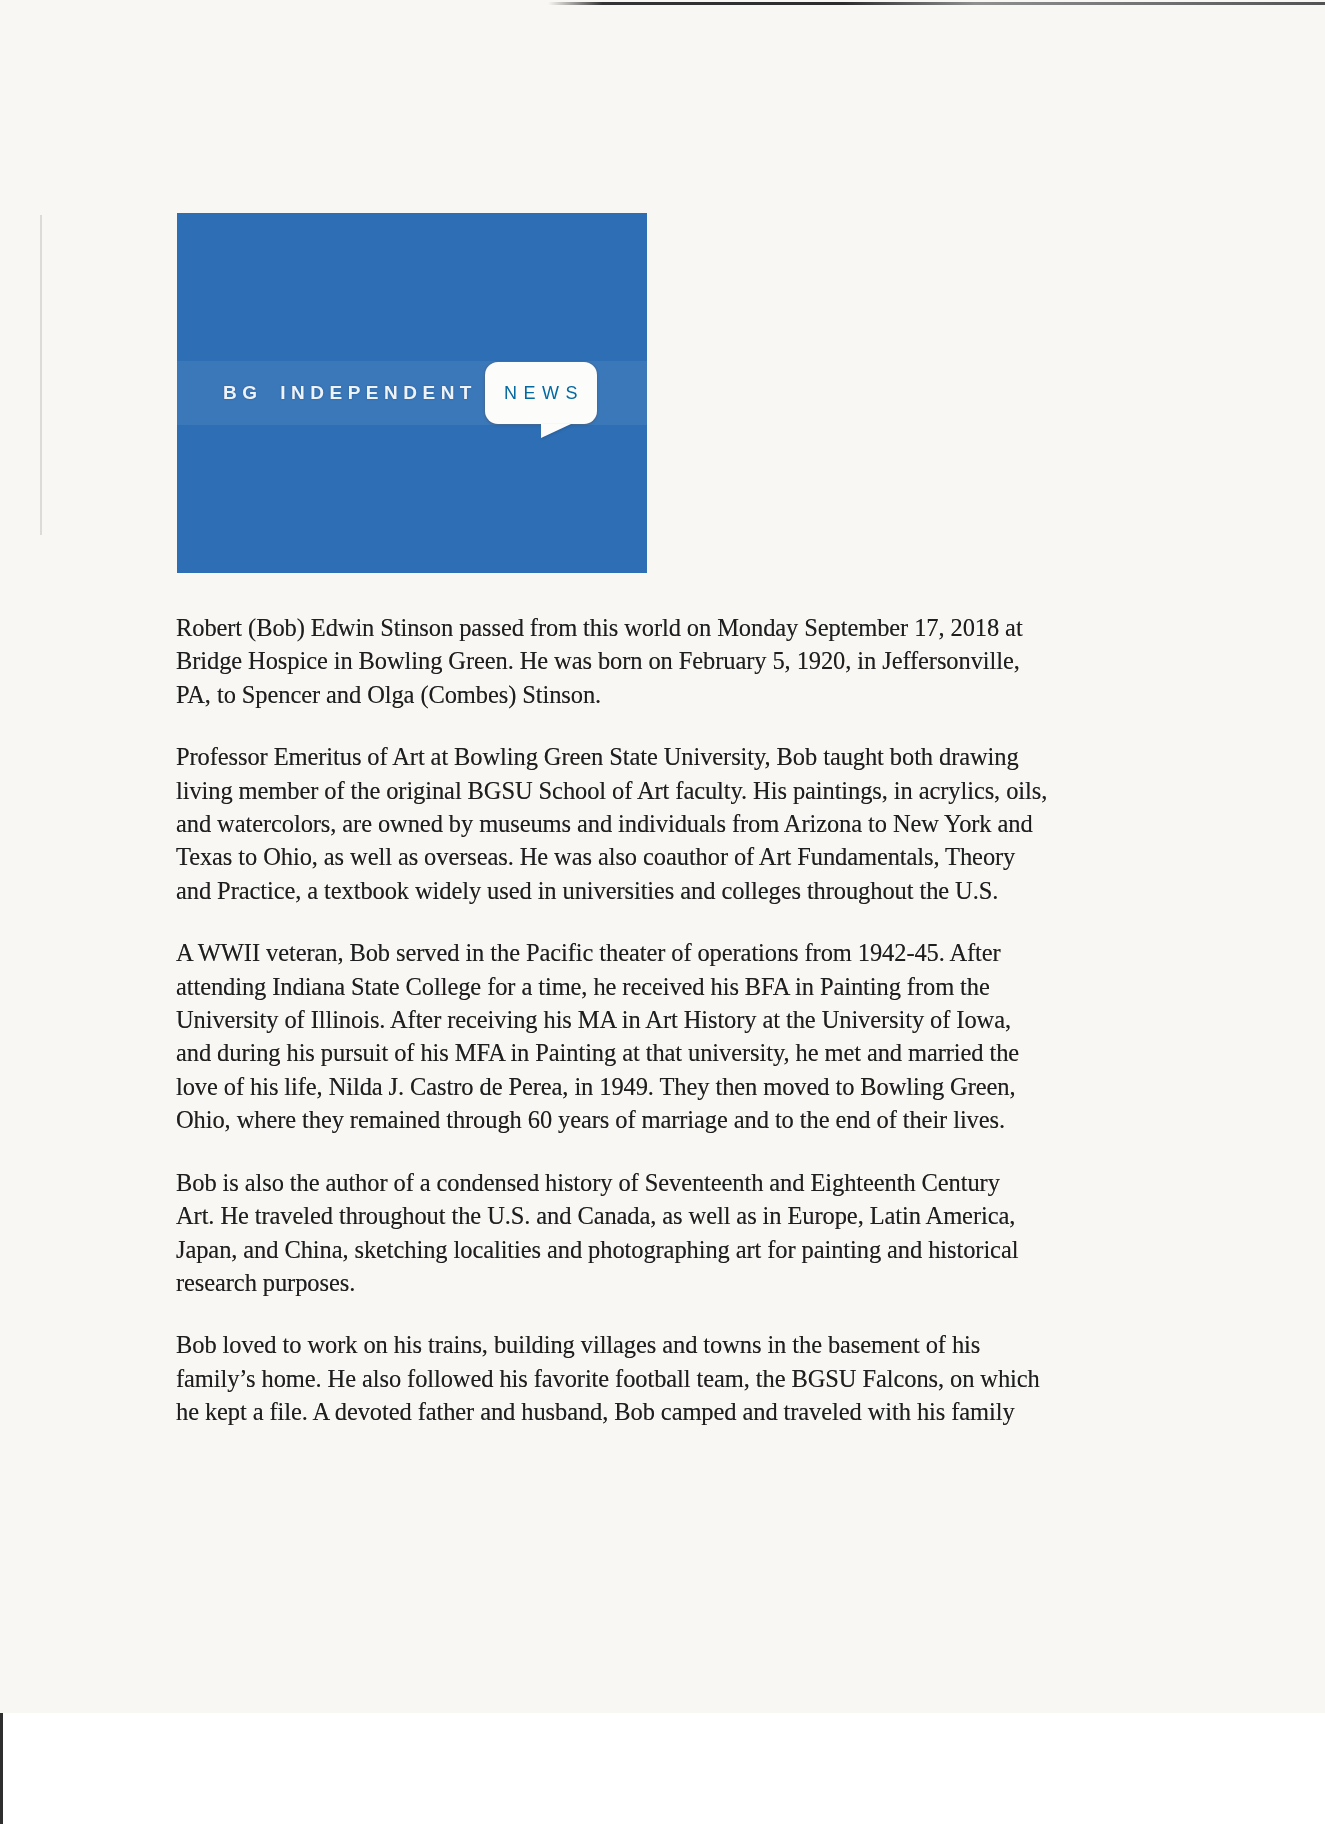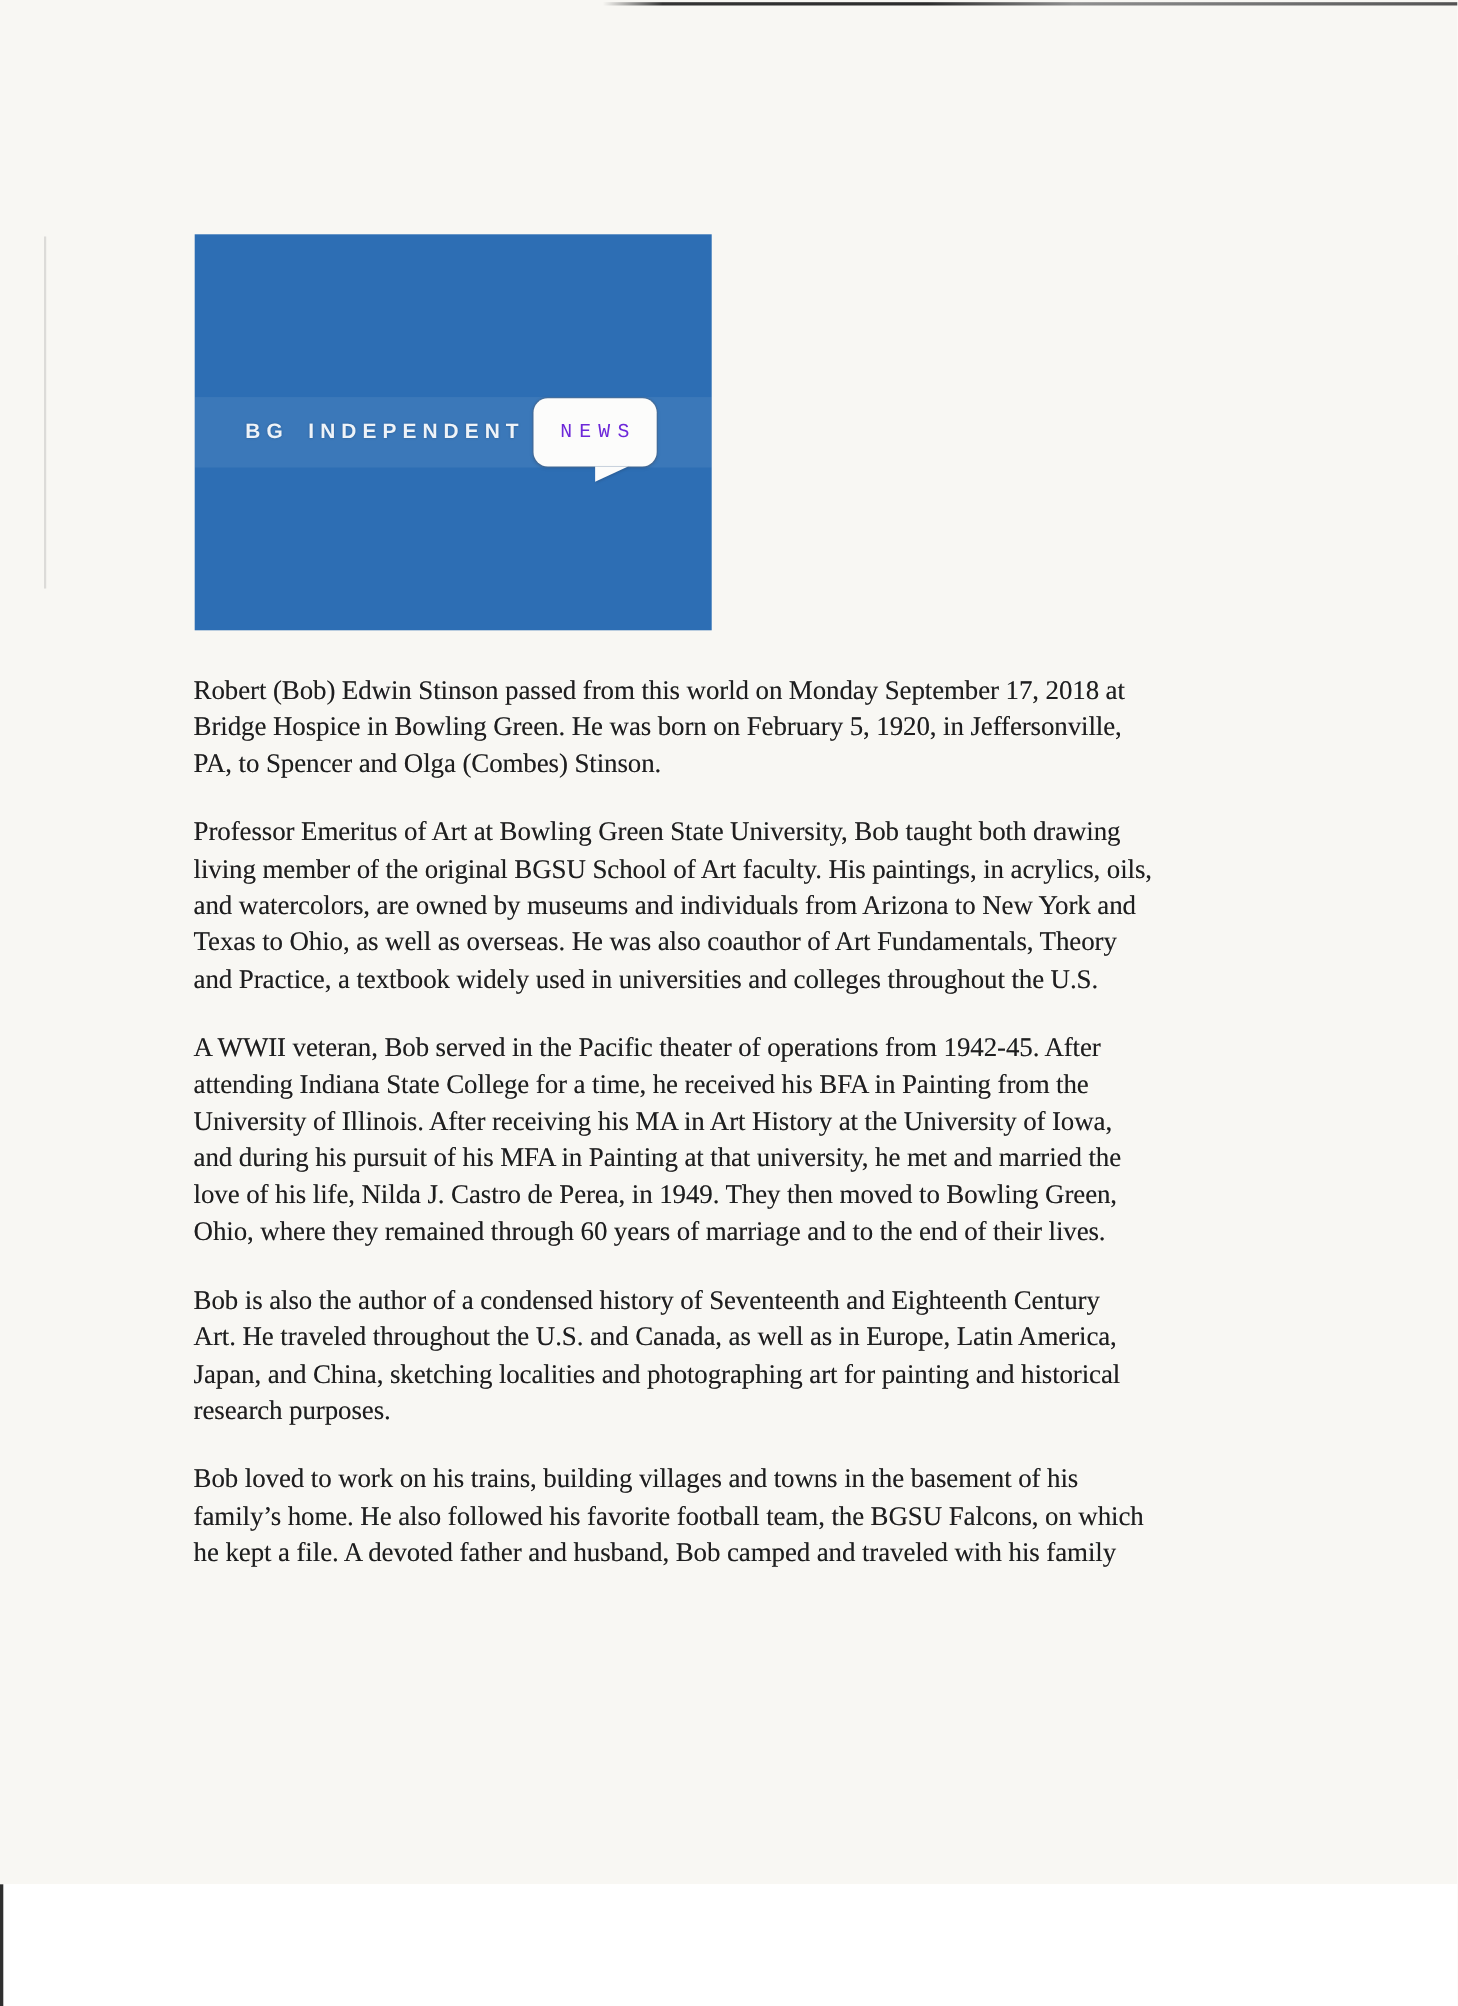--- a/index.html
+++ b/index.html
@@ -62,24 +62,24 @@
   .bubble {
     position:relative; margin-left:8px;
     width:112px; height:62px;
     background:#fcfcfb;
     border-radius:13px;
     display:flex; align-items:center; justify-content:center;
     box-shadow:0 0 0 1px rgba(85,100,120,0.38), 0 1px 3px rgba(40,60,90,0.30);
     flex:0 0 auto;
   }
   .bubble-text {
-    font-family:Liberation Mono, monospace;
+    font-family:Liberation Sans, sans-serif;
     font-weight:400; font-size:18px;
     letter-spacing:6.5px; padding-left:6px;
-    color:#6d28d9; white-space:nowrap;
+    color:#0369a1; white-space:nowrap;
   }
   .bubble-tail {
     position:absolute; bottom:-14px; left:56px;
     width:0; height:0;
     border-top:14px solid #fcfcfb;
     border-right:30px solid transparent;
     filter:drop-shadow(1px 1px 1px rgba(40,60,90,0.30));
   }
 
   

